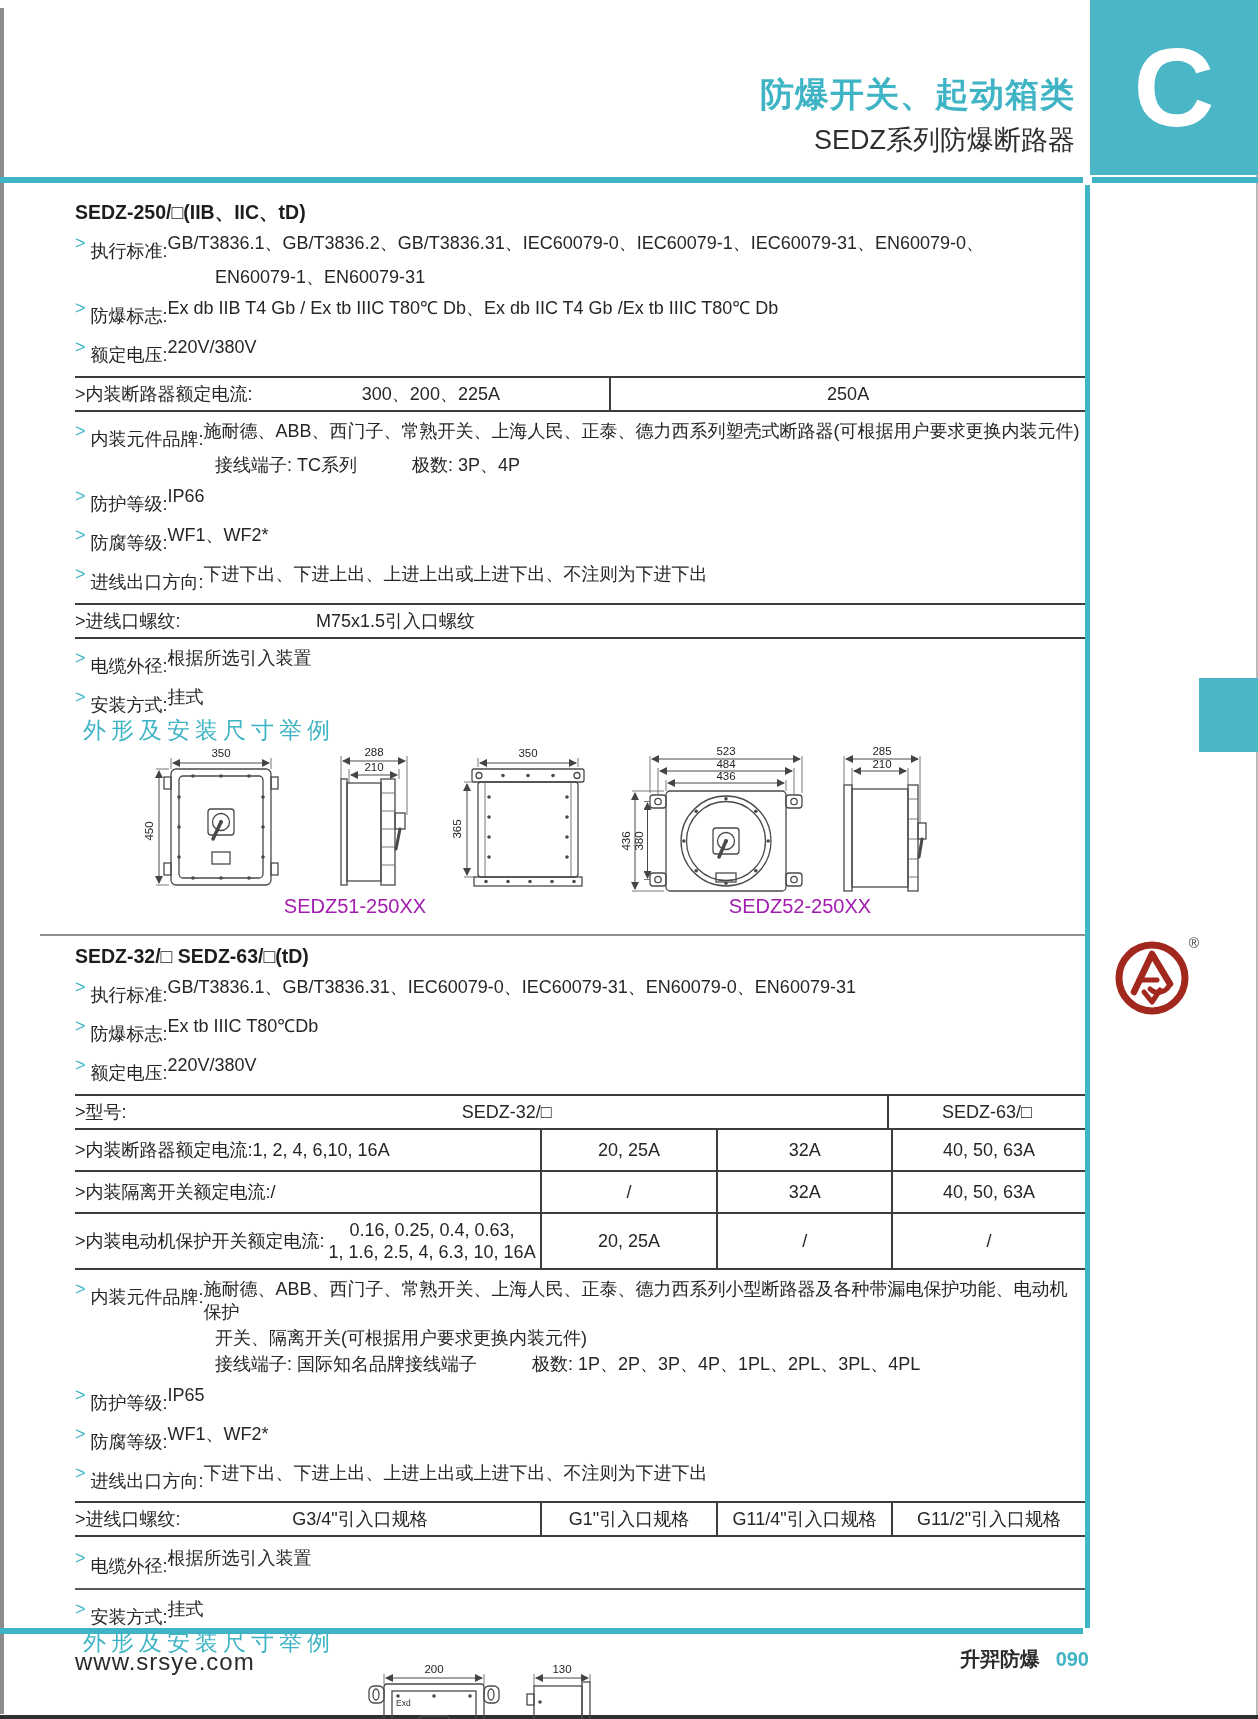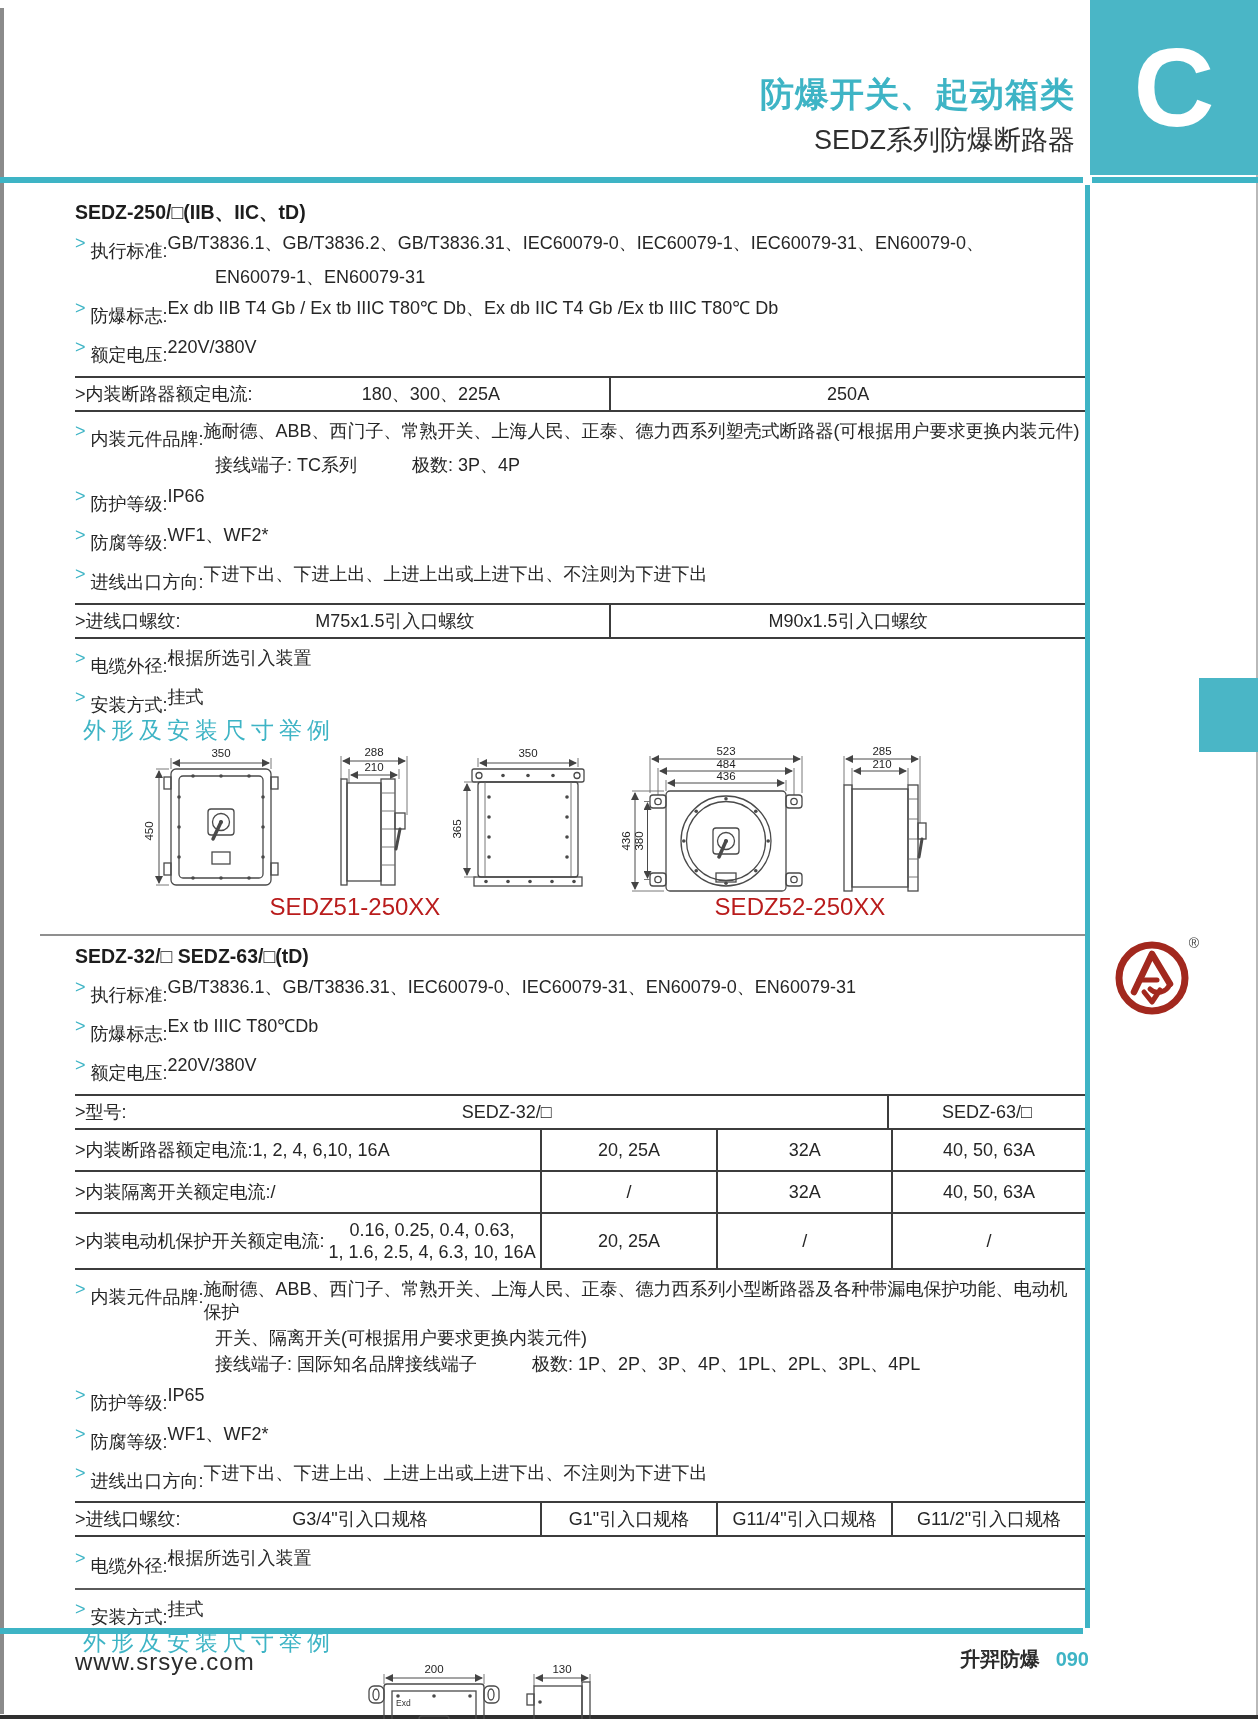--- a/index.html
+++ b/index.html
@@ -70,21 +70,21 @@
   .t2single .cC{width:17.1%;border-left:2px solid #3c3c3c;display:flex;align-items:center;justify-content:center;}
   .t2single .cD{flex:1;border-left:2px solid #3c3c3c;display:flex;align-items:center;justify-content:center;}
   .cable-row{border-bottom:2px solid #5a5a5a;padding:2px 0 10px;}
 
   .sep{height:2px;background:#8f8f8f;margin:13px 0 9px -35px;width:1045px;}
 
   
   .draws1{position:relative;height:176px;margin-top:3px;}
   .sv1{position:absolute;left:48px;top:0;}
   .sv2{position:absolute;left:545px;top:0;}
-  .dlabel{position:absolute;top:150px;font-size:24px;color:#b91c1c;}
+  .dlabel{position:absolute;top:150px;font-size:20px;color:#a21caf;}
   .dl1{left:140px;width:280px;text-align:center;}
   .dl2{left:575px;width:300px;text-align:center;}
   .draws3{position:relative;height:170px;margin-top:8px;}
   .sv3{position:absolute;left:262px;top:0;}
   .dlabel3{position:absolute;top:146px;left:262px;width:310px;text-align:center;font-size:20px;color:#2b2b2b;}
 
   
   .ol{fill:none;stroke:#4a4a4a;stroke-width:1.3;}
   .ext{stroke:#6a6a6a;stroke-width:0.9;}
   .dim{stroke:#4a4a4a;stroke-width:1;}
@@ -140,21 +140,21 @@
   <div class="spec">
     <span class="b">&gt;</span>
     <span class="lbl">额定电压:</span>
     <span class="val">220V/380V</span>
   </div>
 
   <div class="row1">
     <div class="r1cA">
       <span class="b">&gt;</span>
       <span>内装断路器额定电流:</span>
-      <span class="cv">180、300、225A</span>
+      <span class="cv">300、200、225A</span>
     </div>
     <div class="r1cB">250A</div>
   </div>
 
   <div class="spec">
     <span class="b">&gt;</span>
     <span class="lbl">内装元件品牌:</span>
     <span class="val">施耐德、ABB、西门子、常熟开关、上海人民、正泰、德力西系列塑壳式断路器(可根据用户要求更换内装元件)</span>
   </div>
   <div class="cont">
@@ -178,21 +178,20 @@
     <span class="lbl">进线出口方向:</span>
     <span class="val">下进下出、下进上出、上进上出或上进下出、不注则为下进下出</span>
   </div>
 
   <div class="row1">
     <div class="r1cA">
       <span class="b">&gt;</span>
       <span>进线口螺纹:</span>
       <span class="cv">M75x1.5引入口螺纹</span>
     </div>
-    <div class="r1cB">M90x1.5引入口螺纹</div>
   </div>
 
   <div class="spec">
     <span class="b">&gt;</span>
     <span class="lbl">电缆外径: </span>
     <span class="val">根据所选引入装置</span>
   </div>
 
   <div class="spec">
     <span class="b">&gt;</span>

